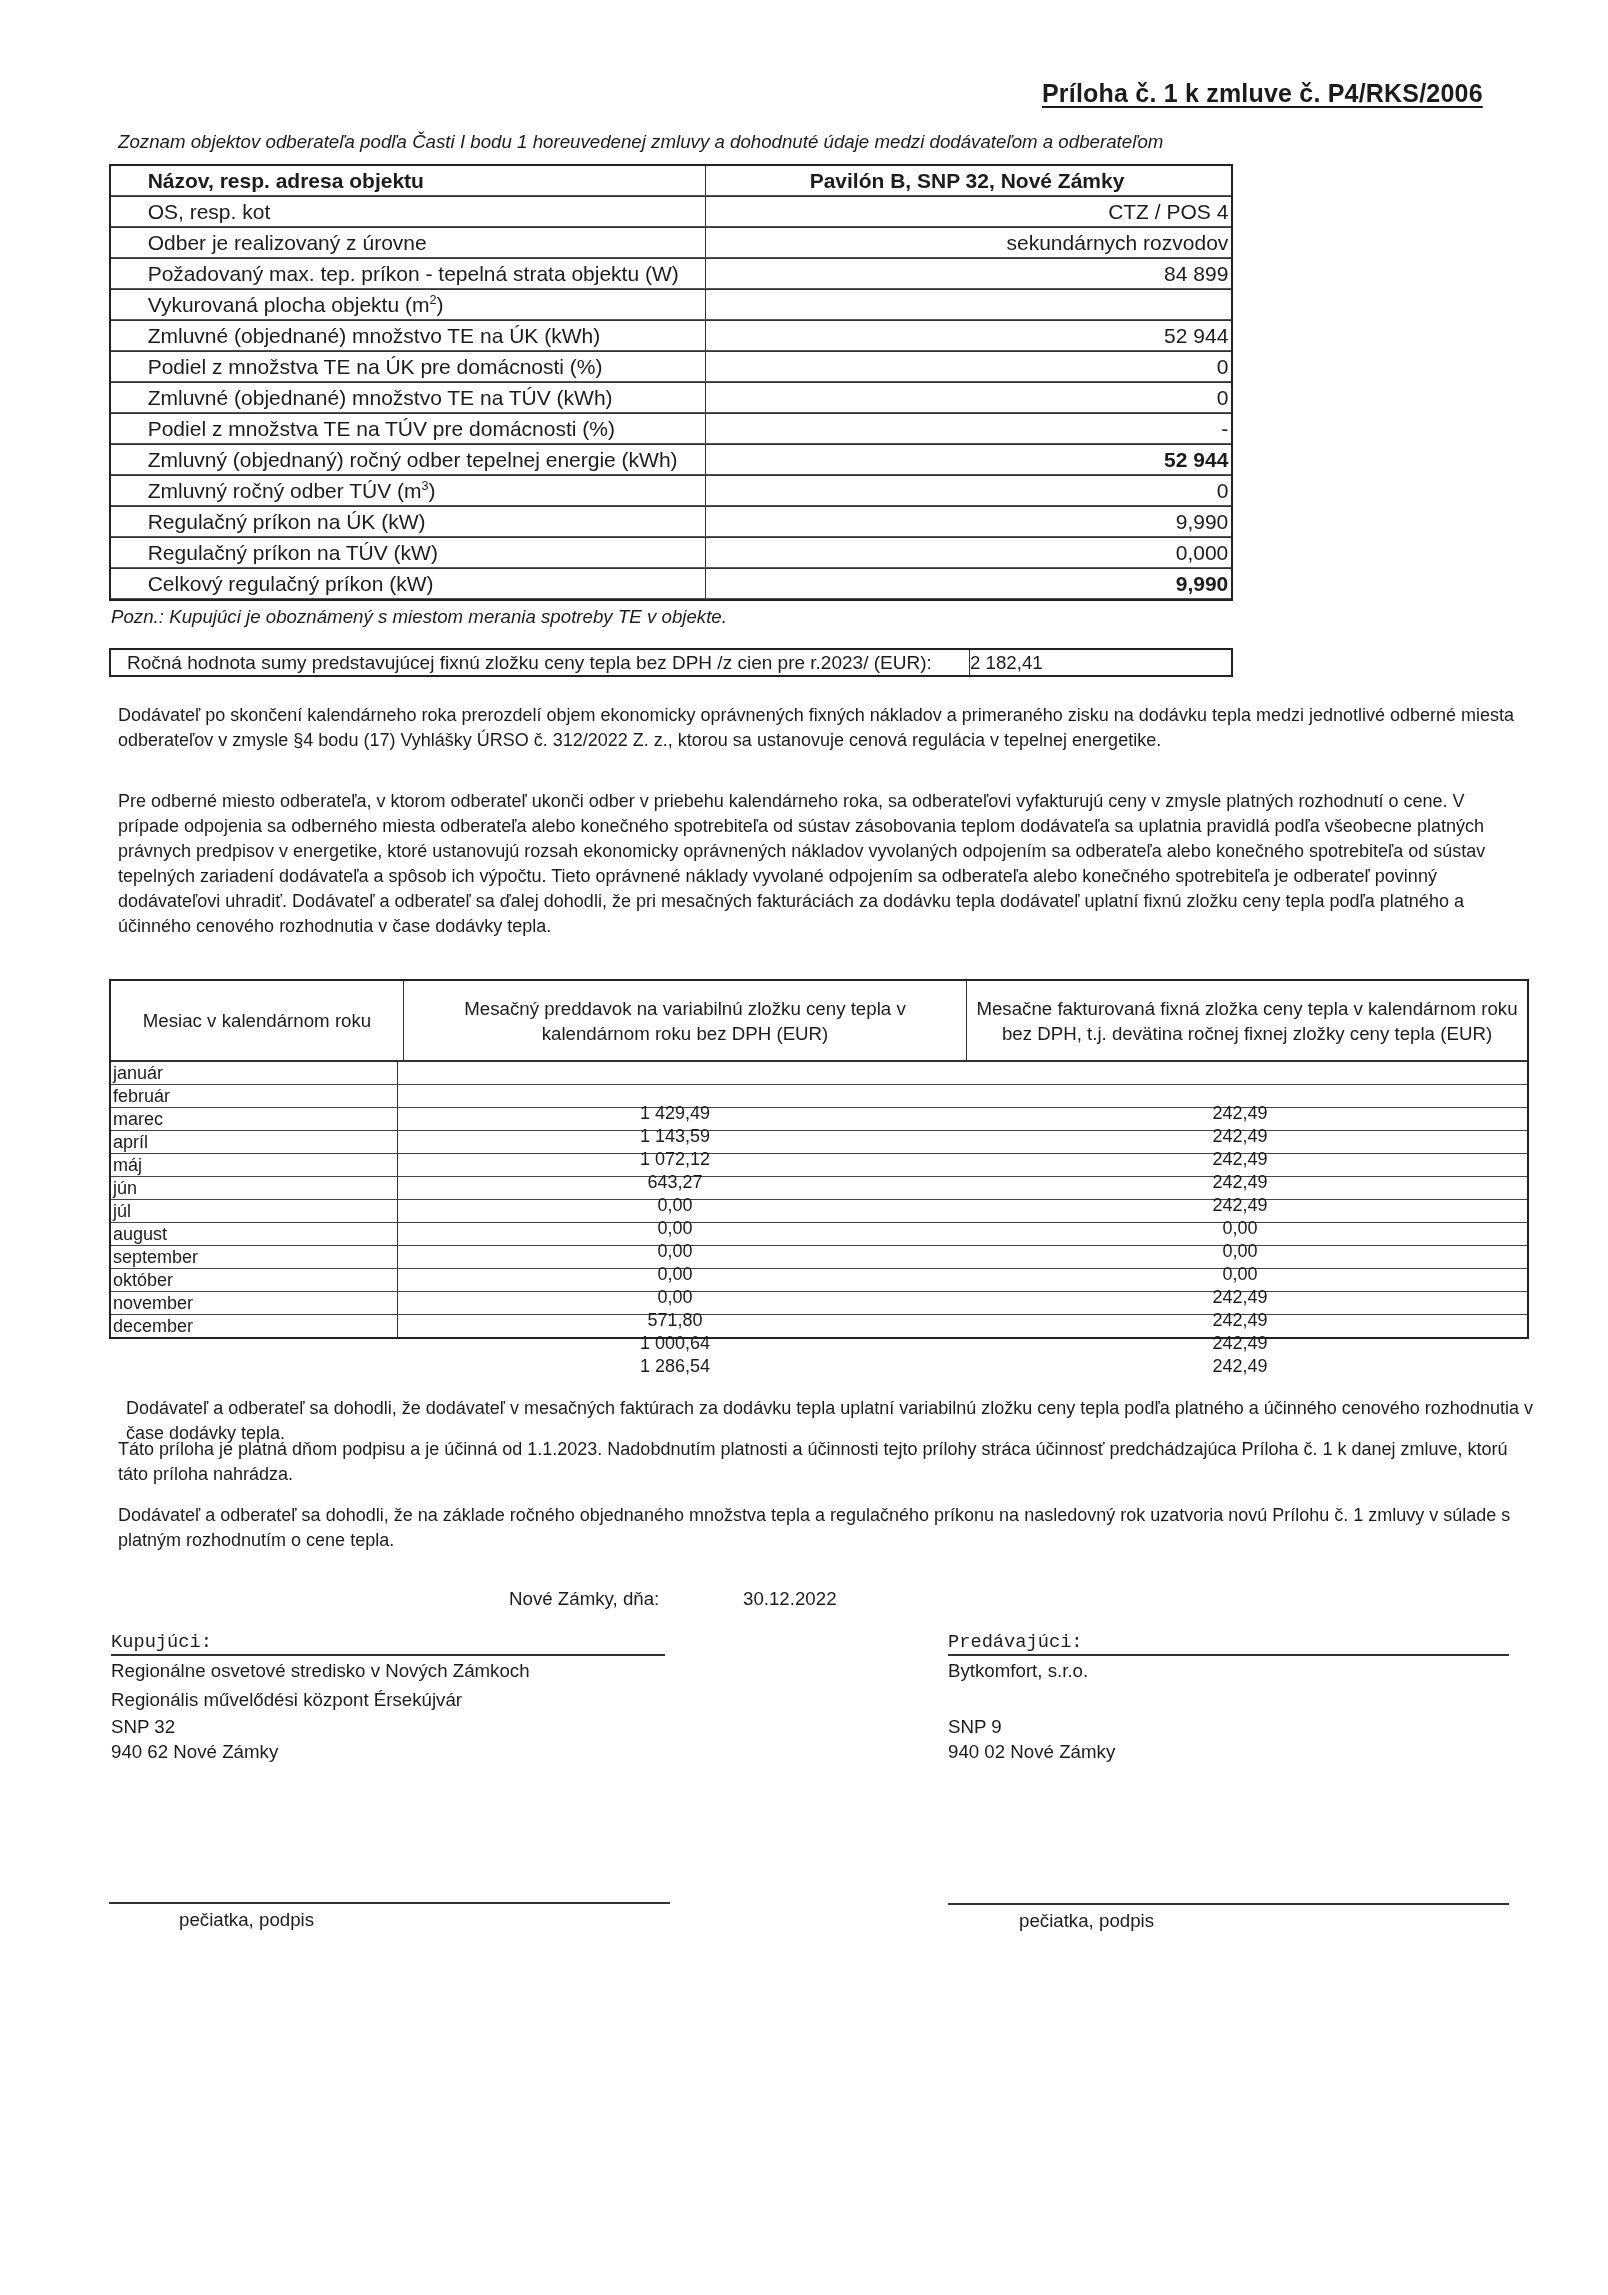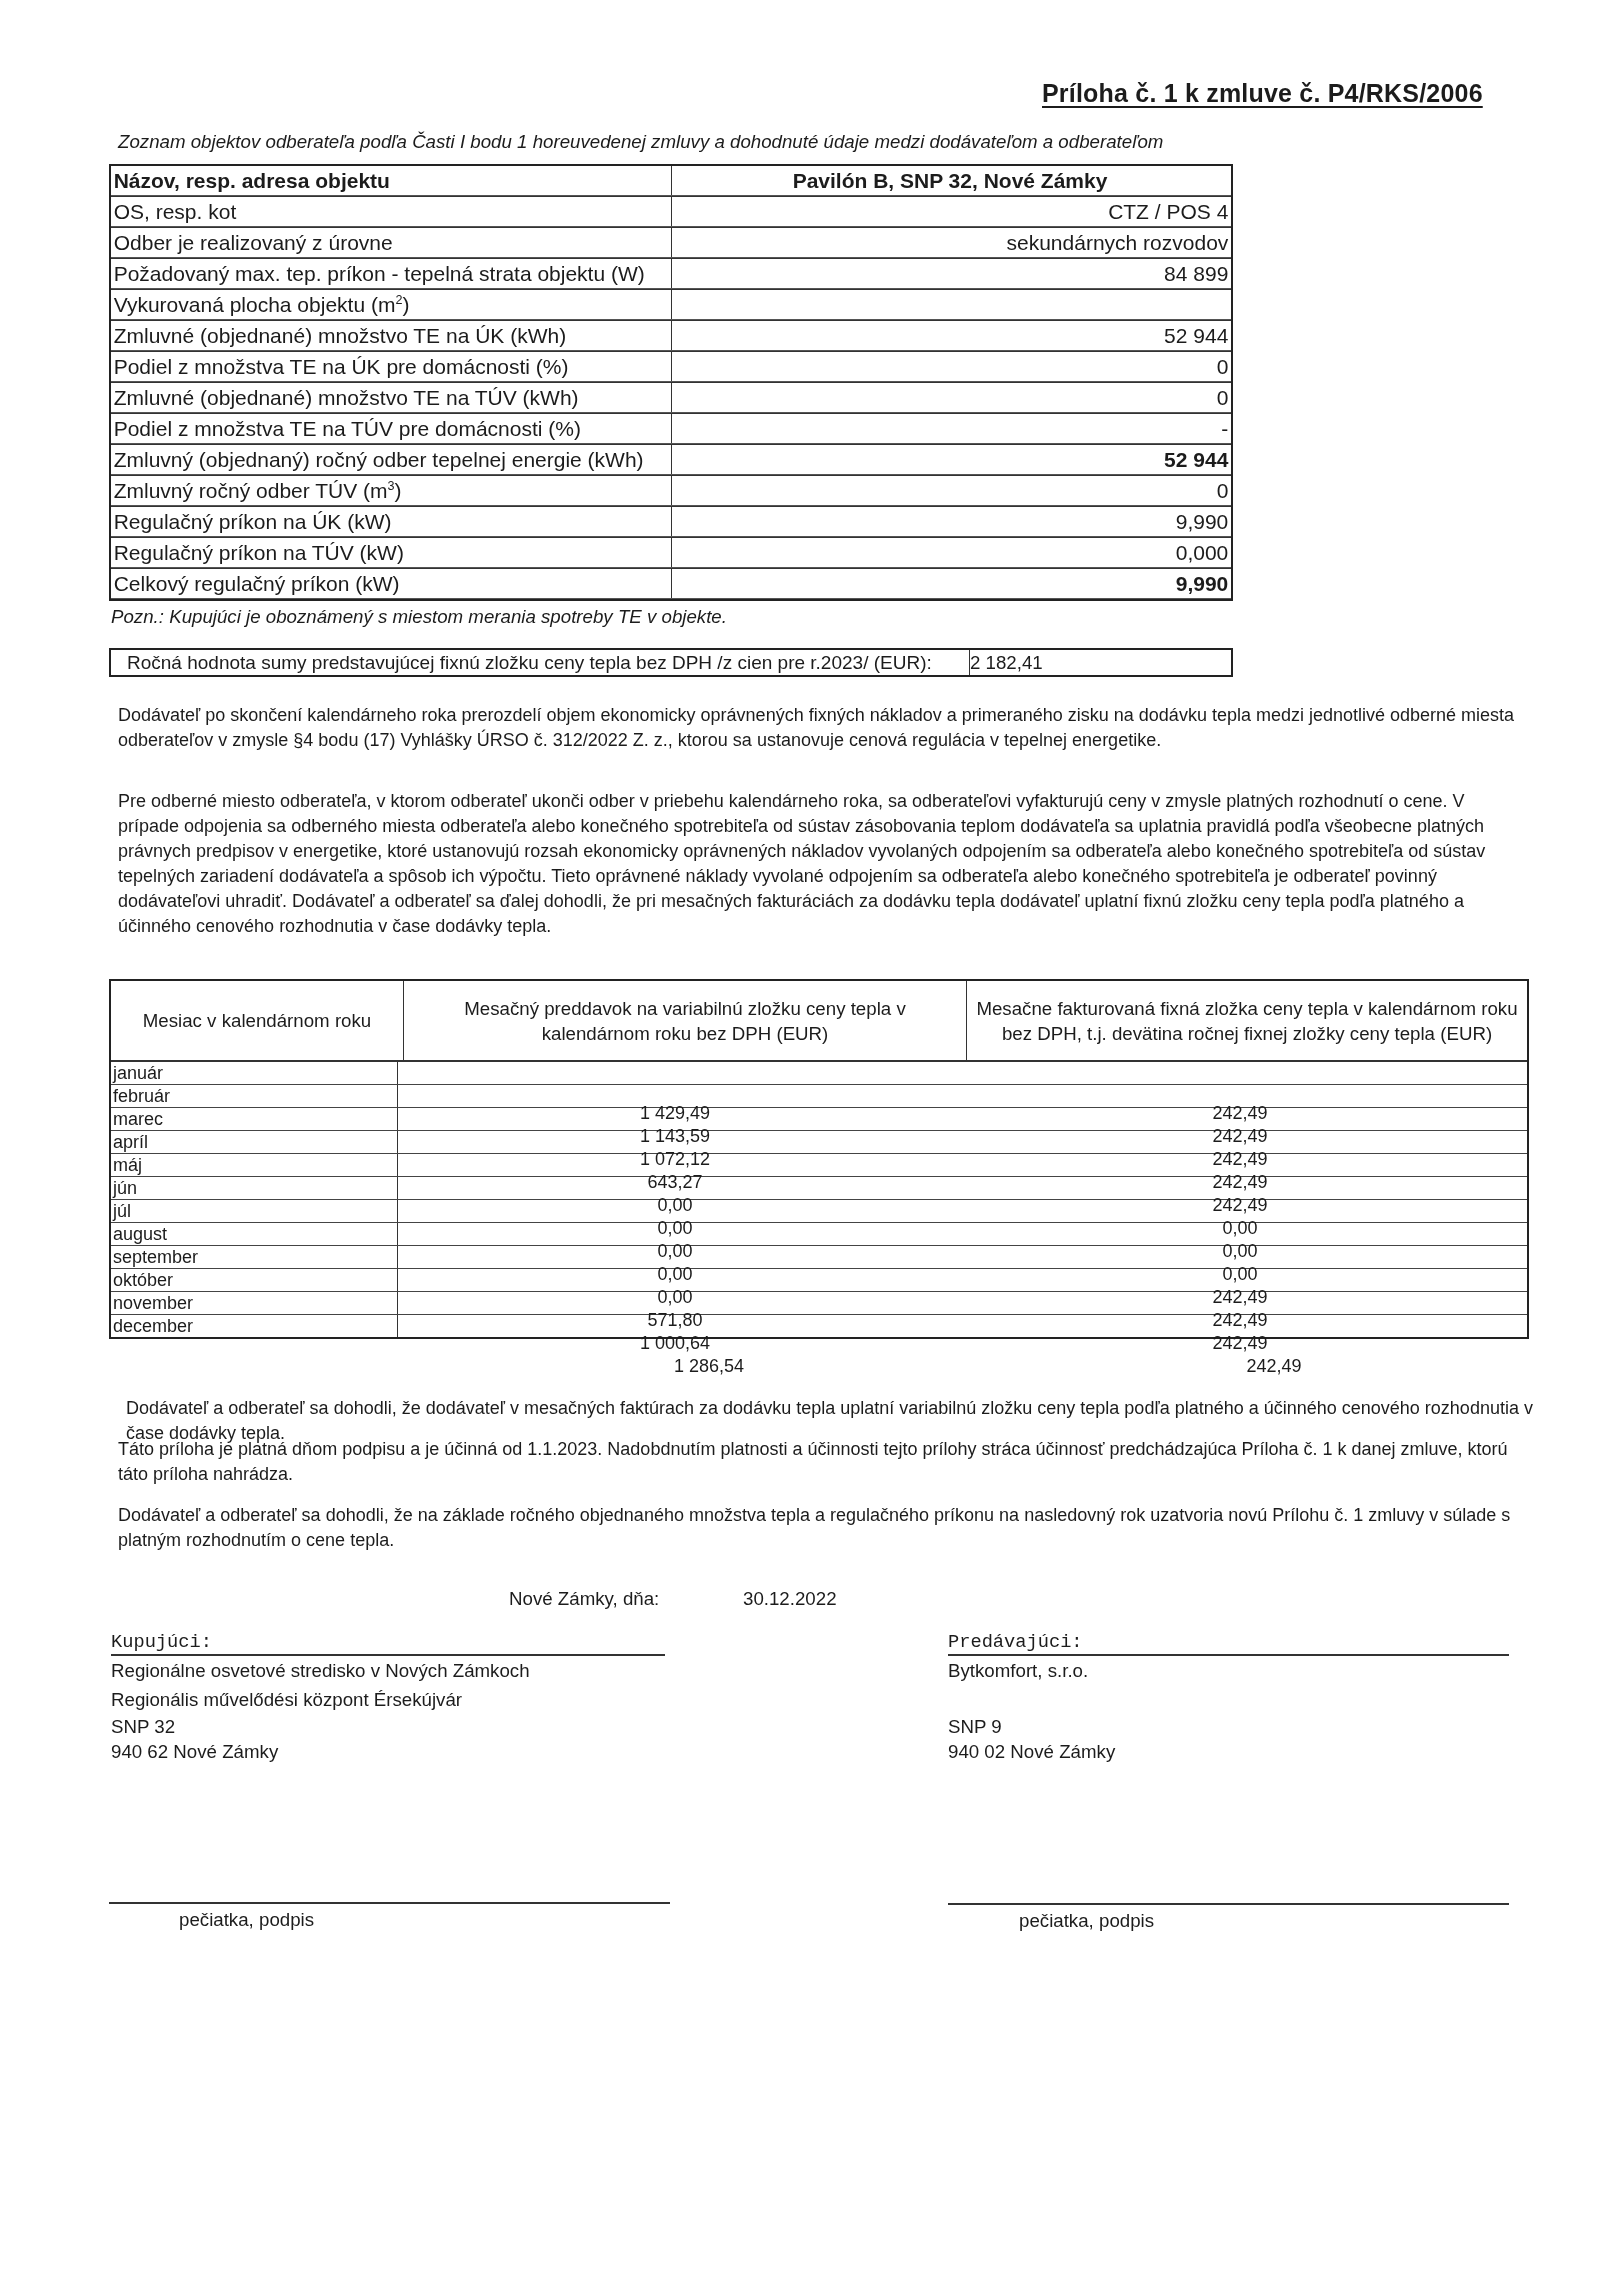--- a/index.html
+++ b/index.html
@@ -14,21 +14,21 @@
     letter-spacing: 0.2px;
   }
   .subtitle {
     left: 118px; top: 131px; font-size: 18.7px; font-style: italic; white-space: nowrap;
   }
   
   .ptable {
     left: 109px; top: 164px; width: 1120px;
     border: 2px double #222; border-collapse: separate; border-spacing: 0 1.3px;
   }
-  .ptable .row { display: flex; height: 29px; border-top: 1.3px solid #333; border-bottom: 0.7px solid #555; }
+  .ptable .row { display: flex; height: 29px; border-top: 1.3px solid #333; border-bottom: 0.7px solid #555; padding-left: 34px; }
   .ptable .row:first-child { border-top: none; }
   .ptable .cell-l {
     width: 557px; border-right: 1.3px solid #333; padding-left: 2.7px;
     font-size: 21px; line-height: 29px; white-space: nowrap; overflow: hidden;
   }
   .ptable .cell-r {
     flex: 1; font-size: 21px; line-height: 29px; text-align: right; padding-right: 2.7px; white-space: nowrap;
   }
   .ptable .row.head .cell-l, .ptable .row.head .cell-r { font-weight: bold; }
   .ptable .row.head .cell-r { text-align: center; }
@@ -47,21 +47,21 @@
   .mtable { left: 109px; top: 979px; width: 1416px; border: 2px double #222; }
   .mtable .mhead { display: flex; height: 79px; border-bottom: 2px double #333; }
   .mtable .mhead > div {
     display: flex; align-items: center; justify-content: center; text-align: center;
     font-size: 18.7px; line-height: 25px; padding: 0 4px;
   }
   .mtable .c1 { width: 284px; border-right: 1.3px solid #333; }
   .mtable .c2 { width: 554px; border-right: 1.3px solid #333; }
   .mtable .c3 { flex: 1; }
   .mtable .mrow { display: flex; height: 22px; border-bottom: 1.3px solid #444; }
-  .mtable .mrow:last-child { border-bottom: none; gap: 34px; }
+  .mtable .mrow:last-child { border-bottom: none; }
   .mtable .mrow > div { font-size: 18px; line-height: 22px; }
   .mtable .mrow .c1 { padding-left: 2px; }
   .mtable .mrow .c2, .mtable .mrow .c3 { text-align: center; margin-top: 40px; }
   .place { left: 509px; top: 1588px; font-size: 18.7px; }
   .date { left: 743px; top: 1588px; font-size: 18.7px; }
   .party { font-size: 18.7px; line-height: 29px; }
   .party .lbl { display: block; width: 554px; border-bottom: 2px solid #333; line-height: 24px; font-family: Liberation Mono, monospace; }
   .sigline { height: 0; border-top: 2px solid #333; width: 561px; }
   .siglabel { font-size: 18.7px; text-align: right; }
 </style>

